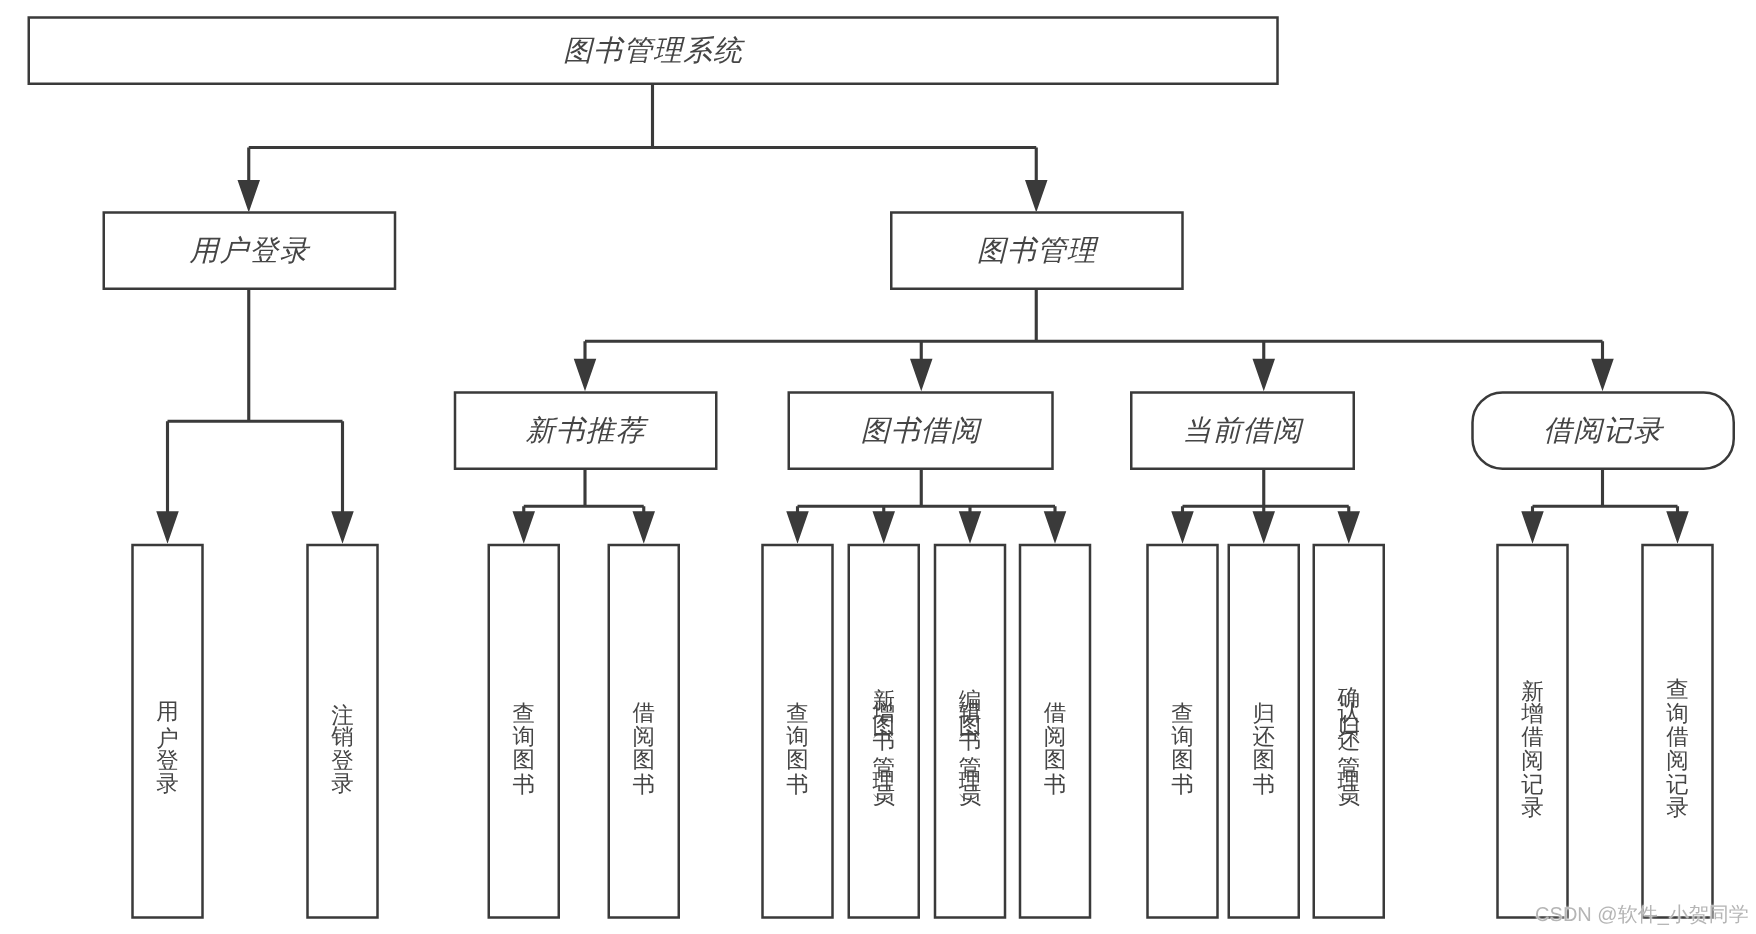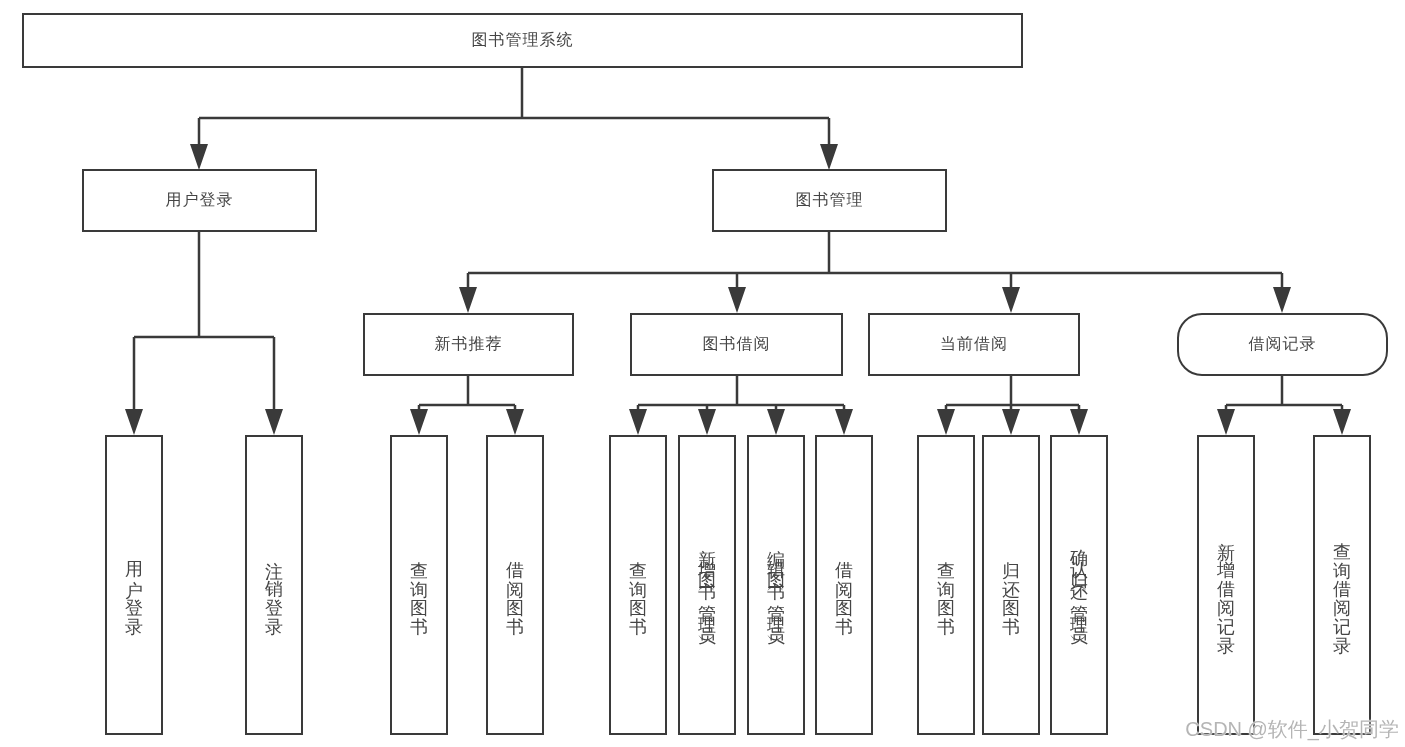--- a/index.html
+++ b/index.html
@@ -27,31 +27,32 @@
     box-sizing: border-box;
     background: #ffffff;
     border: 2.5px solid #3a3a3a;
     display: flex;
     align-items: center;
     justify-content: center;
     z-index: 2;
     color: #454545;
   }
   .htext {
-    font-size: 16px;
+    font-size: 23px;
     letter-spacing: 1px;
     white-space: nowrap;
+    font-style: italic;
   }
   .root  { left: 22px;  top: 13px;  width: 1001px; height: 55px; }
   .n-userlogin { left: 82px;  top: 169px; width: 235px; height: 63px; }
   .n-bookmgmt  { left: 712px; top: 169px; width: 235px; height: 63px; }
   .lvl3 { top: 313px; height: 63px; }
   .n-newbook   { left: 363px;  width: 211px; }
   .n-borrow    { left: 630px;  width: 213px; }
-  .n-current   { left: 868px;  width: 212px; }
+  .n-current   { left: 904px;  width: 180px; }
   .n-records   { left: 1177px; width: 211px; border-radius: 25px; }
   .leaf {
     top: 435px;
     width: 58px;
     height: 300px;
   }
   .vtext {
     writing-mode: vertical-rl;
     text-orientation: mixed;
     font-size: 18px;
@@ -70,21 +71,21 @@
   .l-8  { left: 815px; }
   .l-9  { left: 917px; }
   .l-10 { left: 982px; }
   .l-11 { left: 1050px; }
   .l-12 { left: 1197px; }
   .l-13 { left: 1313px; }
   .watermark {
     position: absolute;
     right: 6px;
     bottom: 4px;
-    font-size: 20px;
+    font-size: 16px;
     color: #b5b5b5;
     text-shadow: 0 0 2px #ffffff, 0 0 1px #ffffff;
     z-index: 3;
     white-space: nowrap;
   }
 </style>
 </head>
 <body>
 
 <div class="canvas">

